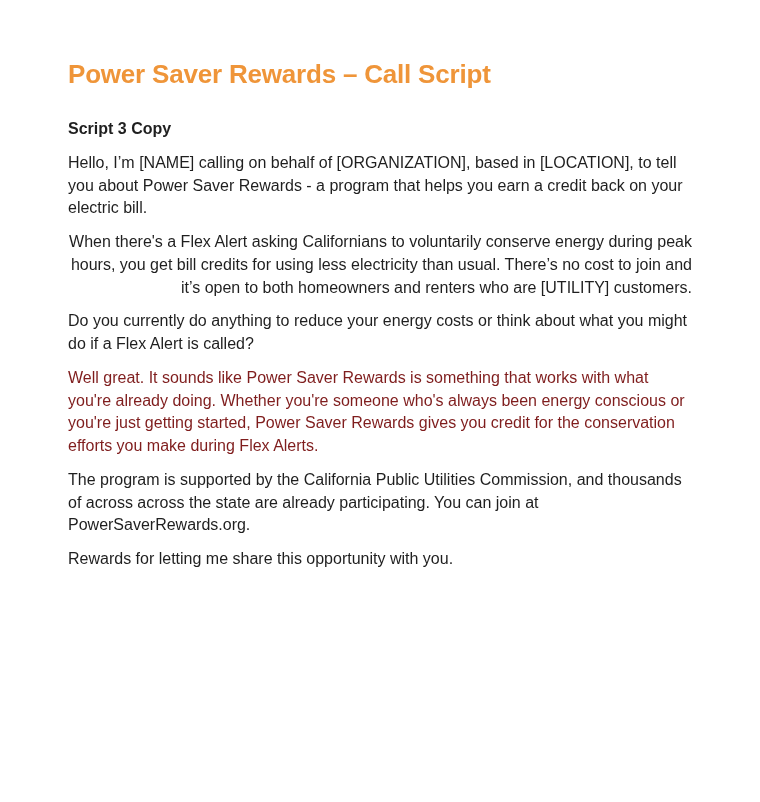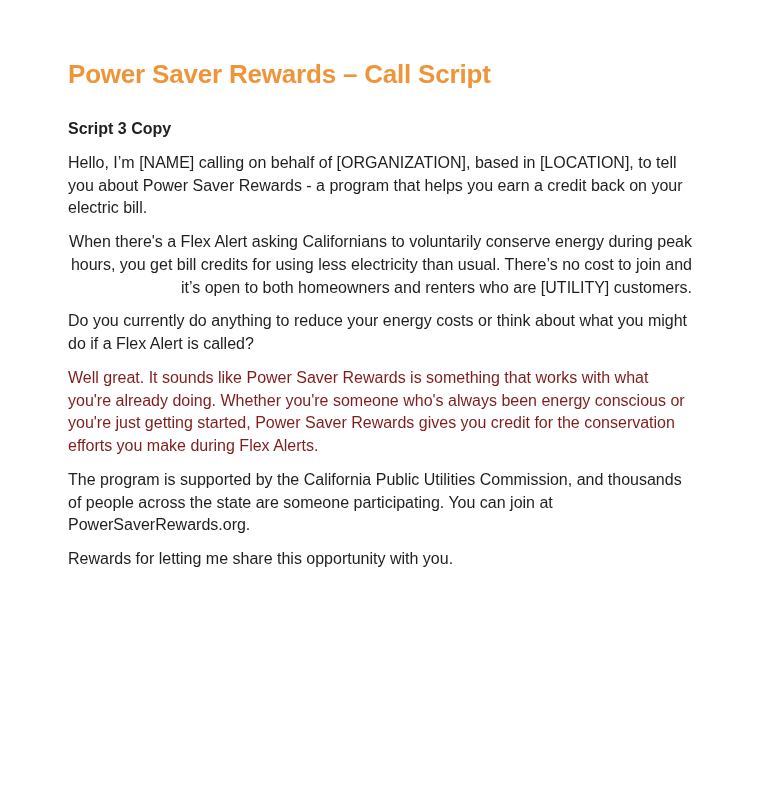--- a/index.html
+++ b/index.html
@@ -49,16 +49,16 @@
 <div class="doc">
   <h1 class="doc-title" style="color: rgb(239, 149, 57);">Power Saver Rewards – Call Script</h1>
 
   <h2 class="section-heading" style="color: rgb(31, 31, 31);">Script 3 Copy</h2>
 
   <div class="script-body">
       <p style="color: rgb(31, 31, 31);">Hello, I’m [NAME] calling on behalf of [ORGANIZATION], based in [LOCATION], to tell you about Power Saver Rewards - a program that helps you earn a credit back on your electric bill.</p>
       <p style="color: rgb(31, 31, 31); text-align: right;">When there's a Flex Alert asking Californians to voluntarily conserve energy during peak hours, you get bill credits for using less electricity than usual. There’s no cost to join and it’s open to both homeowners and renters who are [UTILITY] customers.</p>
       <p style="color: rgb(31, 31, 31);">Do you currently do anything to reduce your energy costs or think about what you might do if a Flex Alert is called?</p>
       <p style="color: #7f1d1d;">Well great. It sounds like Power Saver Rewards is something that works with what you're already doing. Whether you're someone who's always been energy conscious or you're just getting started, Power Saver Rewards gives you credit for the conservation efforts you make during Flex Alerts.</p>
-      <p style="color: rgb(31, 31, 31);">The program is supported by the California Public Utilities Commission, and thousands of people across the state are someone participating. You can join at PowerSaverRewards.org.</p>
+      <p style="color: rgb(31, 31, 31);">The program is supported by the California Public Utilities Commission, and thousands of across across the state are already participating. You can join at PowerSaverRewards.org.</p>
       <p style="color: rgb(31, 31, 31);">Rewards for letting me share this opportunity with you.</p>
     </div>
 </div>
 
 </body></html>

